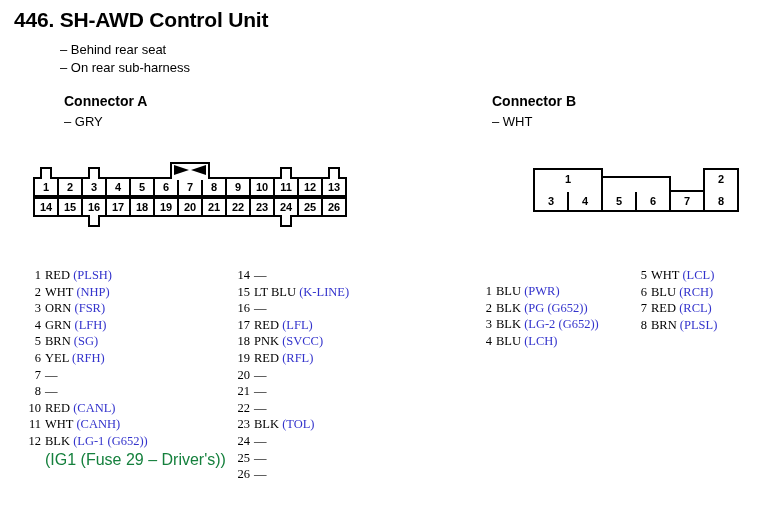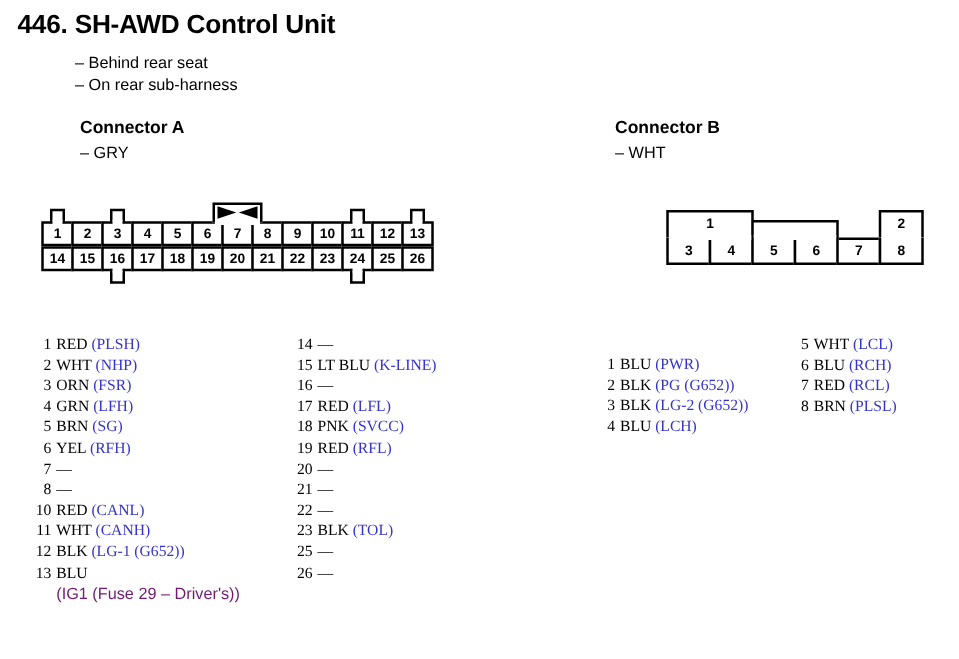--- a/index.html
+++ b/index.html
@@ -114,22 +114,22 @@
   .pin-num {
     display: inline-block;
     width: 17px;
     text-align: right;
     margin-right: 4px;
   }
   .pin-wire { color: #000; }
   .pin-sig  { color: #3333cc; }
   .pin-dash { color: #000; }
   .pin-cont {
-    font-size: 13px;
-    color: #701a75;
+    font-size: 16px;
+    color: #15803d;
     white-space: nowrap;
     padding-left: 21px;
     height: 16.6px;
   }
 
   #list-a-1 { left: 24px; top: 268px; }
   #list-a-2 { left: 213px; top: 268px; margin-left: 20px; }
   #list-b-1 { left: 475px; top: 268px; margin-top: 16px; }
   #list-b-2 { left: 630px; top: 268px; }
 </style>
@@ -214,34 +214,34 @@
     <div class="pin-row"><span class="pin-num">2</span><span class="pin-wire">WHT</span><span class="pin-sig"> (NHP)</span></div>
     <div class="pin-row"><span class="pin-num">3</span><span class="pin-wire">ORN</span><span class="pin-sig"> (FSR)</span></div>
     <div class="pin-row"><span class="pin-num">4</span><span class="pin-wire">GRN</span><span class="pin-sig"> (LFH)</span></div>
     <div class="pin-row"><span class="pin-num">5</span><span class="pin-wire">BRN</span><span class="pin-sig"> (SG)</span></div>
     <div class="pin-row"><span class="pin-num">6</span><span class="pin-wire">YEL</span><span class="pin-sig"> (RFH)</span></div>
     <div class="pin-row"><span class="pin-num">7</span><span class="pin-dash">—</span></div>
     <div class="pin-row"><span class="pin-num">8</span><span class="pin-dash">—</span></div>
     <div class="pin-row"><span class="pin-num">10</span><span class="pin-wire">RED</span><span class="pin-sig"> (CANL)</span></div>
     <div class="pin-row"><span class="pin-num">11</span><span class="pin-wire">WHT</span><span class="pin-sig"> (CANH)</span></div>
     <div class="pin-row"><span class="pin-num">12</span><span class="pin-wire">BLK</span><span class="pin-sig"> (LG-1 (G652))</span></div>
-    <div class="pin-row"><span class="pin-num">13</span><span class="pin-wire">BLU</span></div>
     <div class="pin-cont">(IG1 (Fuse 29 – Driver's))</div>
   </div>
 <div class="pin-list" id="list-a-2">
     <div class="pin-row"><span class="pin-num">14</span><span class="pin-dash">—</span></div>
     <div class="pin-row"><span class="pin-num">15</span><span class="pin-wire">LT BLU</span><span class="pin-sig"> (K-LINE)</span></div>
     <div class="pin-row"><span class="pin-num">16</span><span class="pin-dash">—</span></div>
     <div class="pin-row"><span class="pin-num">17</span><span class="pin-wire">RED</span><span class="pin-sig"> (LFL)</span></div>
     <div class="pin-row"><span class="pin-num">18</span><span class="pin-wire">PNK</span><span class="pin-sig"> (SVCC)</span></div>
     <div class="pin-row"><span class="pin-num">19</span><span class="pin-wire">RED</span><span class="pin-sig"> (RFL)</span></div>
     <div class="pin-row"><span class="pin-num">20</span><span class="pin-dash">—</span></div>
     <div class="pin-row"><span class="pin-num">21</span><span class="pin-dash">—</span></div>
     <div class="pin-row"><span class="pin-num">22</span><span class="pin-dash">—</span></div>
     <div class="pin-row"><span class="pin-num">23</span><span class="pin-wire">BLK</span><span class="pin-sig"> (TOL)</span></div>
+    <div class="pin-row"><span class="pin-num">24</span><span class="pin-dash">—</span></div>
     <div class="pin-row"><span class="pin-num">25</span><span class="pin-dash">—</span></div>
     <div class="pin-row"><span class="pin-num">26</span><span class="pin-dash">—</span></div>
   </div>
 <div class="pin-list" id="list-b-1">
     <div class="pin-row"><span class="pin-num">1</span><span class="pin-wire">BLU</span><span class="pin-sig"> (PWR)</span></div>
     <div class="pin-row"><span class="pin-num">2</span><span class="pin-wire">BLK</span><span class="pin-sig"> (PG (G652))</span></div>
     <div class="pin-row"><span class="pin-num">3</span><span class="pin-wire">BLK</span><span class="pin-sig"> (LG-2 (G652))</span></div>
     <div class="pin-row"><span class="pin-num">4</span><span class="pin-wire">BLU</span><span class="pin-sig"> (LCH)</span></div>
   </div>
 <div class="pin-list" id="list-b-2">

